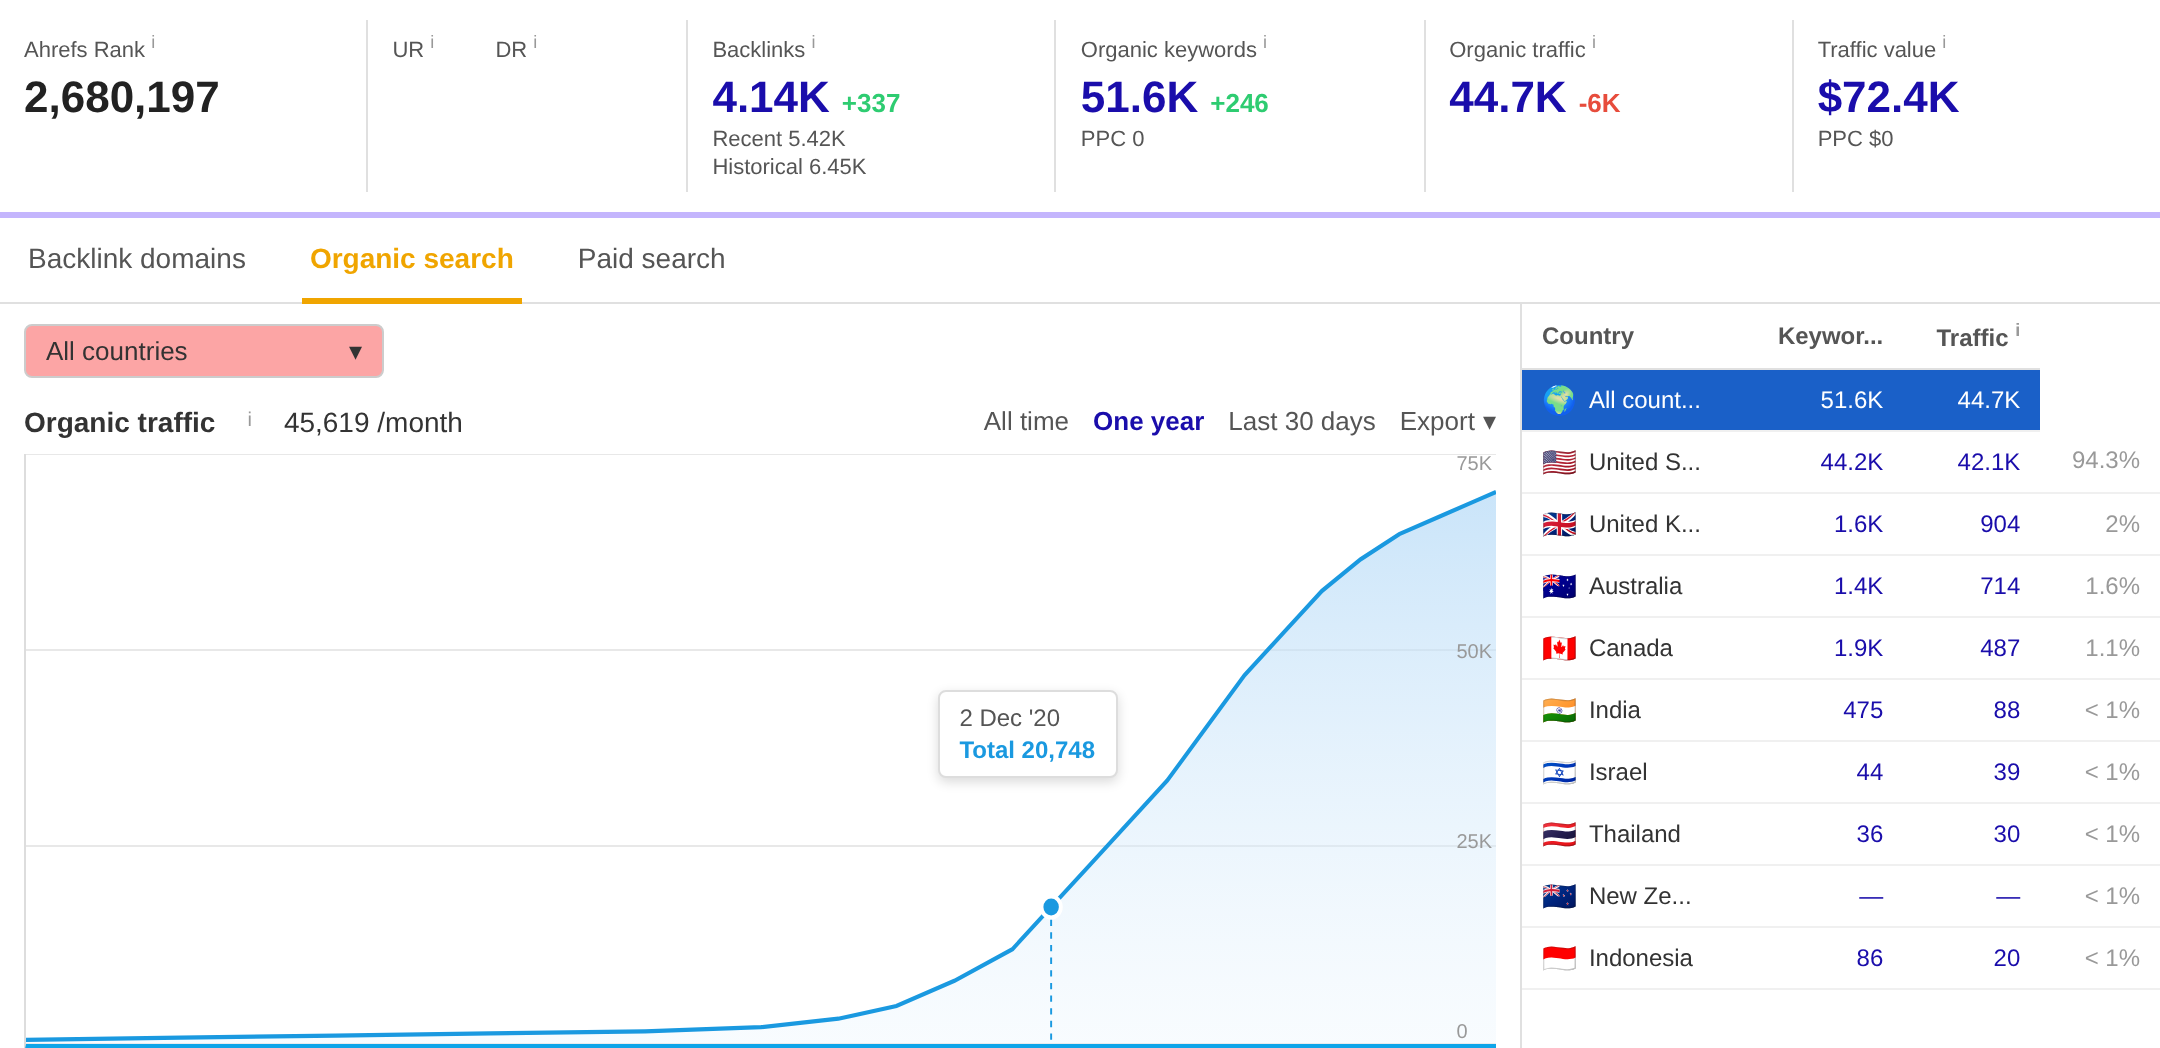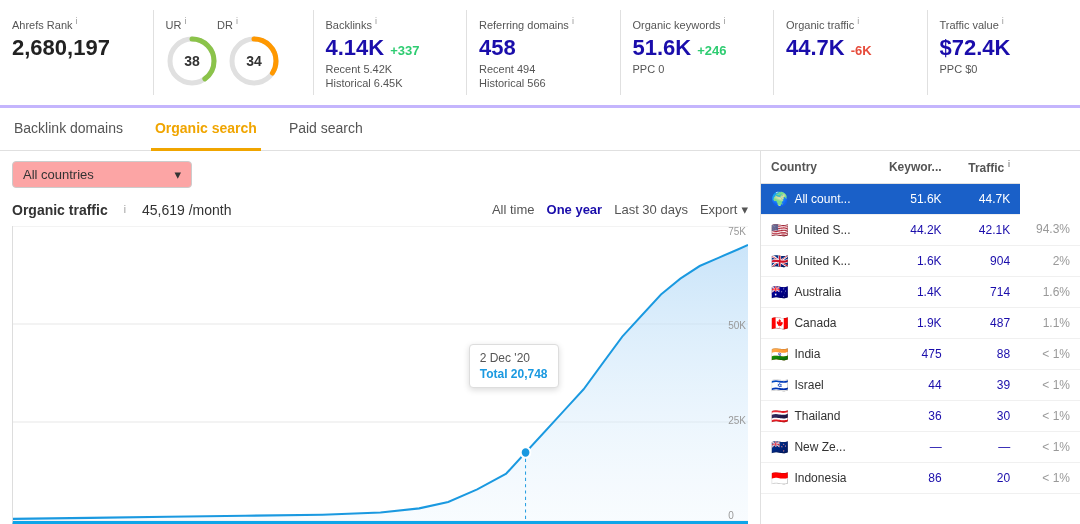--- a/index.html
+++ b/index.html
@@ -216,54 +216,32 @@
 
 <div class="metrics-bar">
 
   <div class="metric-item">
     <div class="metric-label">Ahrefs Rank <sup class="info-sup">i</sup></div>
     <div class="metric-value black">2,680,197</div>
   </div>
 
   <div class="metric-item" style="flex:0 0 160px;">
     <div class="metric-label">UR <sup class="info-sup">i</sup> &nbsp;&nbsp;&nbsp;&nbsp;&nbsp;&nbsp;&nbsp;&nbsp; DR <sup class="info-sup">i</sup></div>
-    <div class="circle-group">
-      <div class="circle-wrap">
-        <svg width="52" height="52">
-          <circle cx="26" cy="26" r="22" fill="none" stroke="#e0e0e0" stroke-width="5"></circle>
-          <circle cx="26" cy="26" r="22" fill="none" stroke="#8bc34a" stroke-width="5" stroke-dasharray="55 83" stroke-linecap="round" transform="rotate(-90 26 26)"></circle>
-          <text x="26" y="31" text-anchor="middle" font-size="14" font-weight="bold" fill="#333">38</text>
-        </svg>
-      </div>
-      <div class="circle-wrap">
-        <svg width="52" height="52">
-          <circle cx="26" cy="26" r="22" fill="none" stroke="#e0e0e0" stroke-width="5"></circle>
-          <circle cx="26" cy="26" r="22" fill="none" stroke="#ff9800" stroke-width="5" stroke-dasharray="47 91" stroke-linecap="round" transform="rotate(-90 26 26)"></circle>
-          <text x="26" y="31" text-anchor="middle" font-size="14" font-weight="bold" fill="#333">34</text>
-        </svg>
-      </div>
-    </div>
   </div>
 
   <div class="metric-item">
     <div class="metric-label">Backlinks <sup class="info-sup">i</sup></div>
     <div style="display:flex;align-items:baseline;gap:6px;">
       <div class="metric-value">4.14K</div>
       <span class="badge-green">+337</span>
     </div>
     <div class="metric-sub">Recent 5.42K</div>
     <div class="metric-sub">Historical 6.45K</div>
   </div>
 
-  <div class="metric-item">
-    <div class="metric-label">Referring domains <sup class="info-sup">i</sup></div>
-    <div class="metric-value">458</div>
-    <div class="metric-sub">Recent 494</div>
-    <div class="metric-sub">Historical 566</div>
-  </div>
 
   <div class="metric-item">
     <div class="metric-label">Organic keywords <sup class="info-sup">i</sup></div>
     <div style="display:flex;align-items:baseline;gap:6px;">
       <div class="metric-value">51.6K</div>
       <span class="badge-green">+246</span>
     </div>
     <div class="metric-sub">PPC 0</div>
   </div>
 

